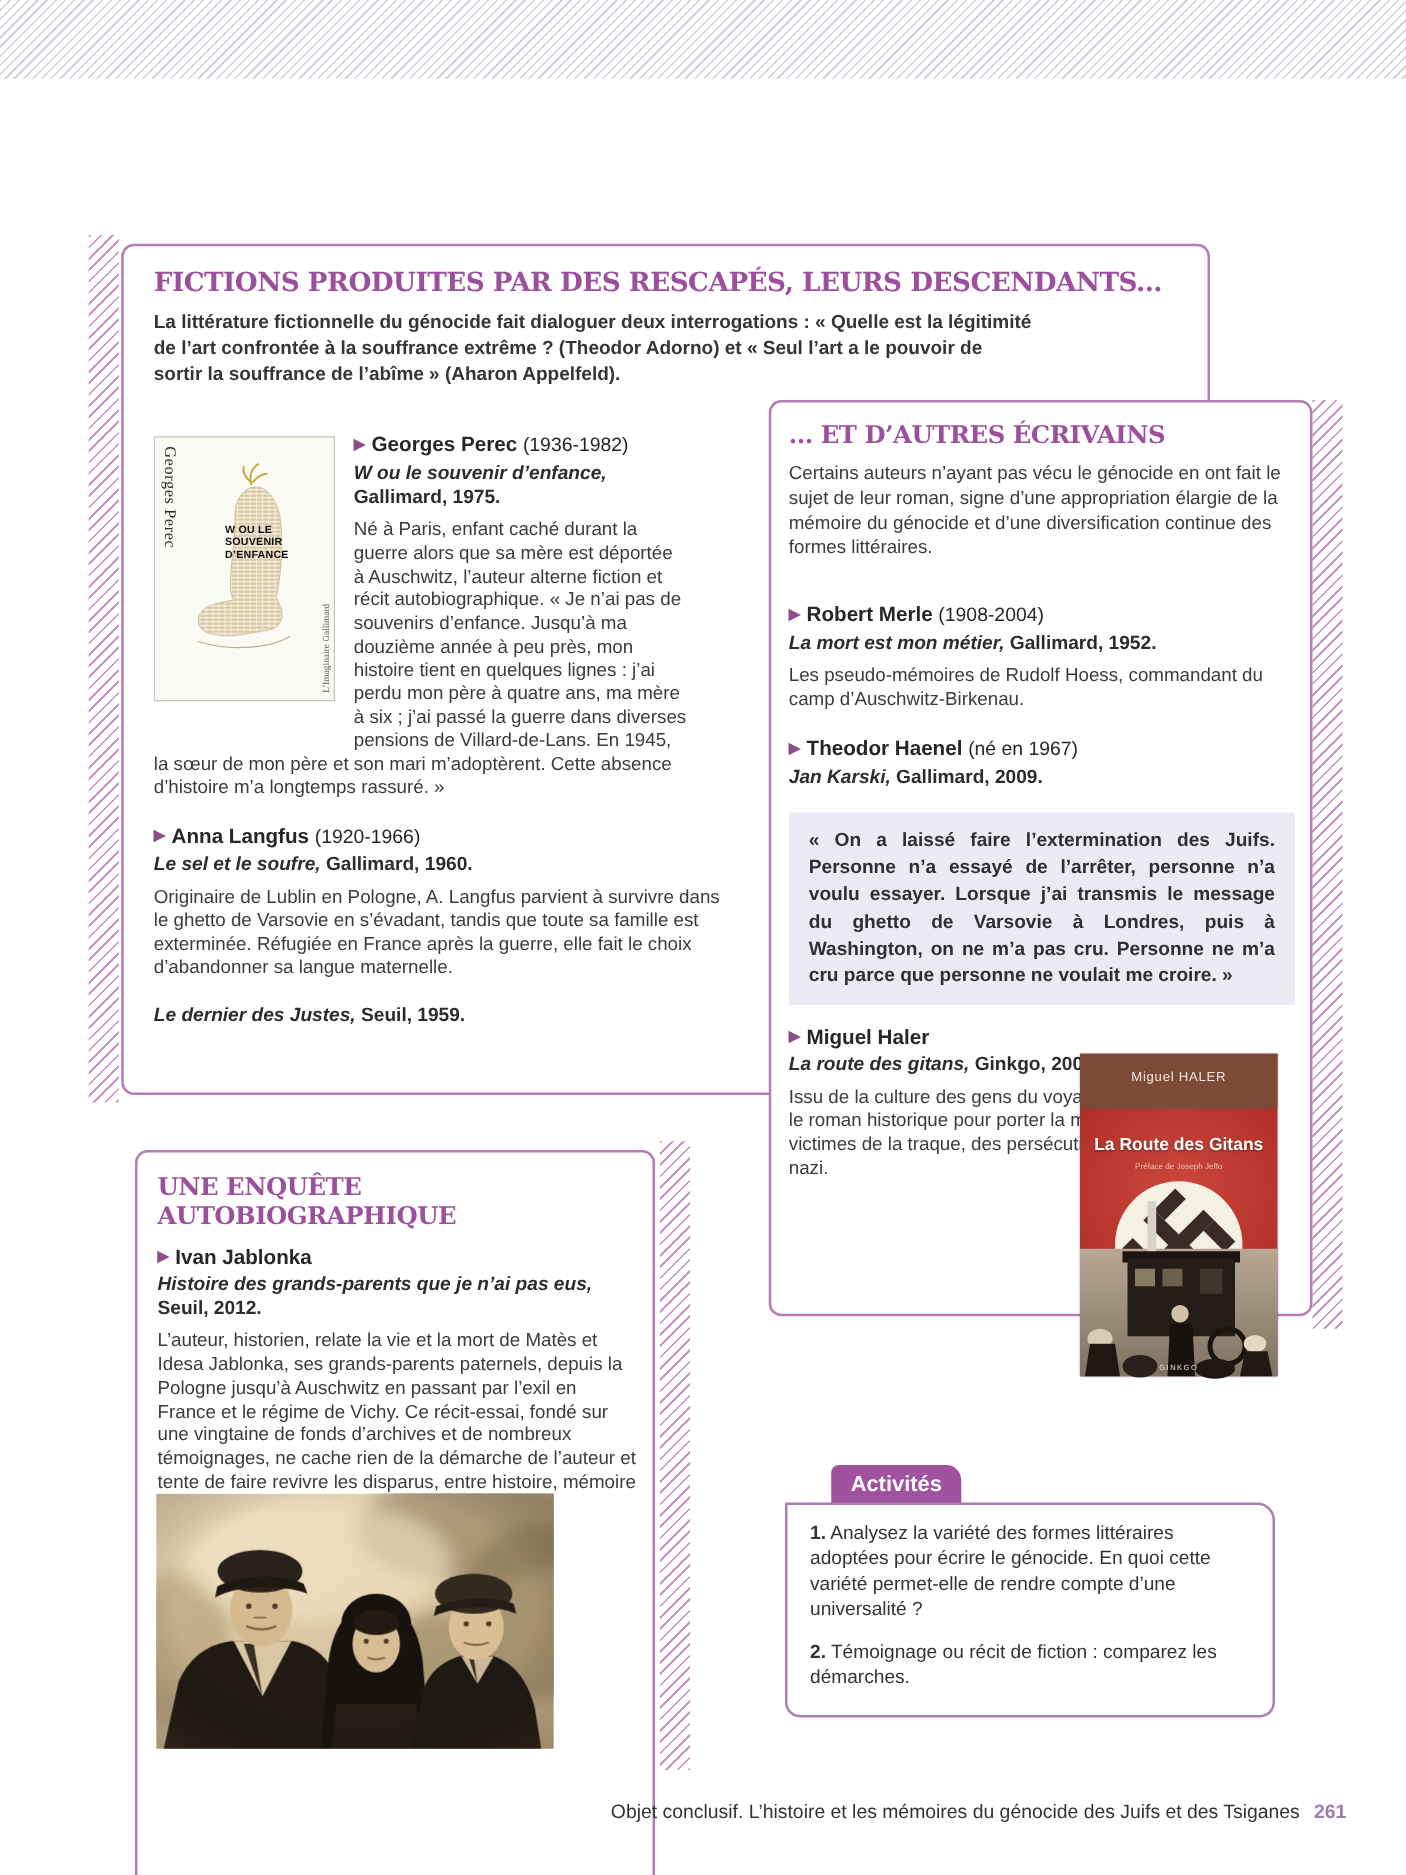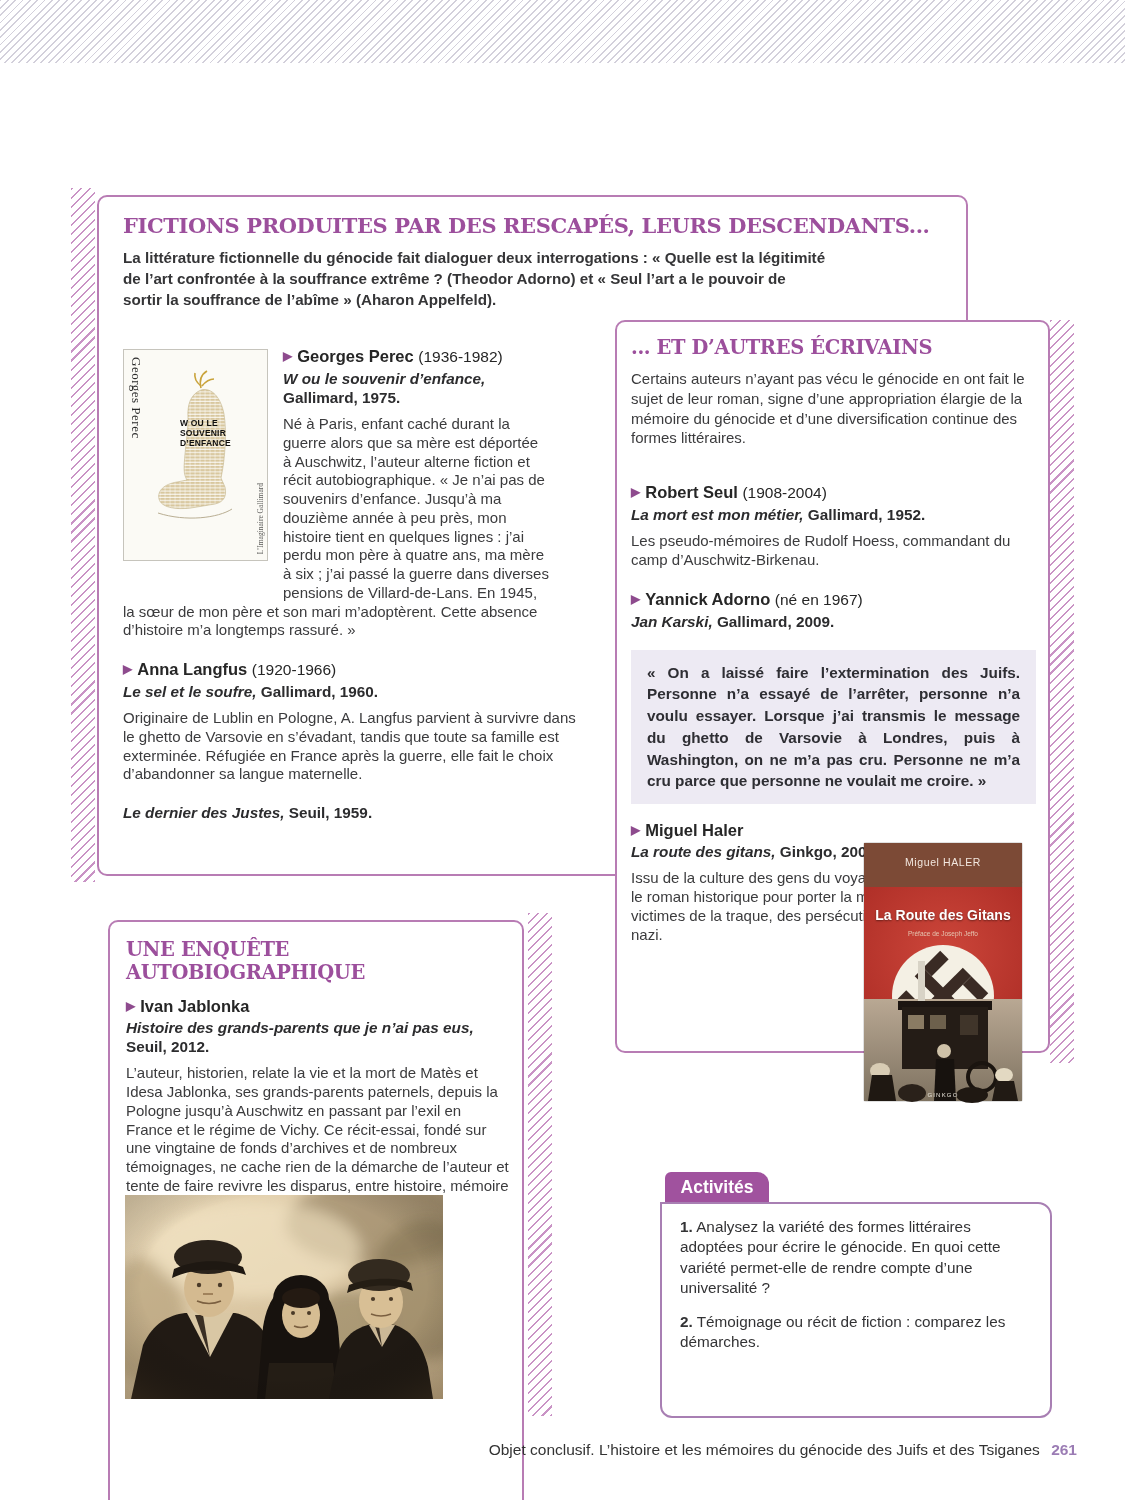--- a/index.html
+++ b/index.html
@@ -82,21 +82,21 @@
   .hc-photo svg{display:block;overflow:visible;}
   .hc-pub{position:absolute;bottom:3px;width:100%;text-align:center;color:#e8e4da;font-size:6px;letter-spacing:1.2px;}
 
   
   .photo{position:absolute;left:15px;top:273px;width:318px;height:204px;}
   .photo svg{display:block;}
 
   
   .act-tab{position:absolute;left:665px;top:1172px;width:104px;height:31px;background:#a0529e;color:#fff;
     font-weight:bold;font-size:17.5px;text-align:center;line-height:30px;border-radius:6px 12px 0 0;}
-  .act-box{position:absolute;left:660px;top:1202px;width:392px;height:216px;background:#fff;
+  .act-box{position:absolute;left:628px;top:1202px;width:392px;height:172px;background:#fff;
     border:2px solid #a87fb3;border-radius:0 14px 12px 12px;box-sizing:border-box;padding:13px 18px;}
   .act-box p{font-size:15.3px;line-height:1.34;margin:0 0 13px;color:#333335;}
   .act-box b{font-weight:bold;}
 
   
   .footer{position:absolute;right:48px;top:1441px;font-size:15.5px;color:#333;white-space:nowrap;}
   .footer b{font-weight:normal;}
   .footer .pagenum{color:#9b7cb4;font-weight:bold;margin-left:7px;}
 </style>
 </head>
@@ -154,27 +154,27 @@
   <div class="entry">
     <p class="work"><i>Le dernier des Justes,</i> <span>Seuil, 1959.</span></p>
   </div>
 </section>
 
 <section class="box box2">
   <h1 class="sec-title">... ET D’AUTRES ÉCRIVAINS</h1>
   <p class="intro2">Certains auteurs n’ayant pas vécu le génocide en ont fait le sujet de leur roman, signe d’une appropriation élargie de la mémoire du génocide et d’une diversification continue des formes littéraires.</p>
 
   <div class="entry">
-    <h2 class="entry-head"><span class="tri">▶</span><span>Robert Seul</span> <span class="dates">(1908-2004)</span></h2>
+    <h2 class="entry-head"><span class="tri">▶</span><span>Robert Merle</span> <span class="dates">(1908-2004)</span></h2>
     <p class="work"><i>La mort est mon métier,</i> <span>Gallimard, 1952.</span></p>
     <p class="desc">Les pseudo-mémoires de Rudolf Hoess, commandant du camp d’Auschwitz-Birkenau.</p>
   </div>
 
   <div class="entry">
-    <h2 class="entry-head"><span class="tri">▶</span><span>Yannick Adorno</span> <span class="dates">(né en 1967)</span></h2>
+    <h2 class="entry-head"><span class="tri">▶</span><span>Theodor Haenel</span> <span class="dates">(né en 1967)</span></h2>
     <p class="work"><i>Jan Karski,</i> <span>Gallimard, 2009.</span></p>
   </div>
 
   <div class="quote">« On a laissé faire l’extermination des Juifs. Personne n’a essayé de l’arrêter, personne n’a voulu essayer. Lorsque j’ai transmis le message du ghetto de Varsovie à Londres, puis à Washington, on ne m’a pas cru. Personne ne m’a cru parce que personne ne voulait me croire. »</div>
 
   <div class="entry haler-text">
     <h2 class="entry-head"><span class="tri">▶</span><span>Miguel Haler</span></h2>
     <p class="work"><i>La route des gitans,</i> <span>Ginkgo, 2008.</span></p>
     <p class="desc">Issu de la culture des gens du voyage, Miguel Haler choisit le roman historique pour porter la mémoire des Tsiganes, victimes de la traque, des persécutions, puis du génocide nazi.</p>
   </div>

